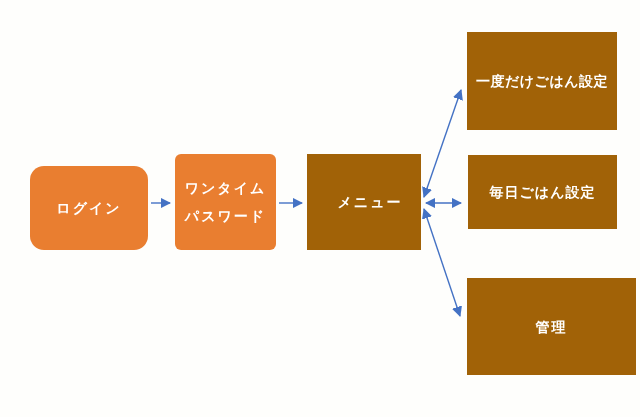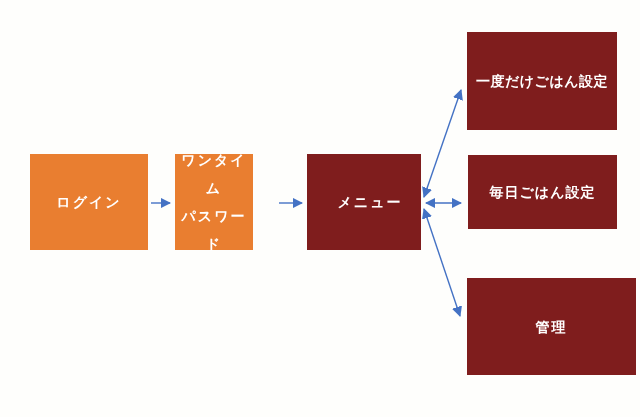--- a/index.html
+++ b/index.html
@@ -24,24 +24,24 @@
     text-align: center;
     color: #ffffff;
     font-weight: bold;
     font-size: 14px;
     letter-spacing: 2px;
     white-space: pre-line;
     line-height: 2.0;
     box-sizing: border-box;
   }
   .node.orange { background: #e97e30; }
-  .node.blue   { background: #7f1d1d; }
+  .node.blue   { background: #a16207; }
 
-  .node-login { left: 30px;  top: 154px; width: 118px; height: 96px; }
-  .node-otp   { left: 175px; top: 154px; width: 78px; height: 96px; }
+  .node-login { left: 30px;  top: 166px; width: 118px; height: 84px; border-radius: 14px; }
+  .node-otp   { left: 175px; top: 154px; width: 101px; height: 96px; border-radius: 6px; }
   .node-menu  { left: 307px; top: 154px; width: 114px; height: 96px; padding-left: 12px; }
   .node-once  { left: 467px; top: 32px;  width: 150px; height: 98px; letter-spacing: 0.5px; }
   .node-daily { left: 468px; top: 155px; width: 149px; height: 74px; letter-spacing: 1px; }
   .node-admin { left: 467px; top: 278px; width: 169px; height: 97px; }
 
   .edges-layer {
     position: absolute;
     left: 0;
     top: 0;
     width: 640px;

